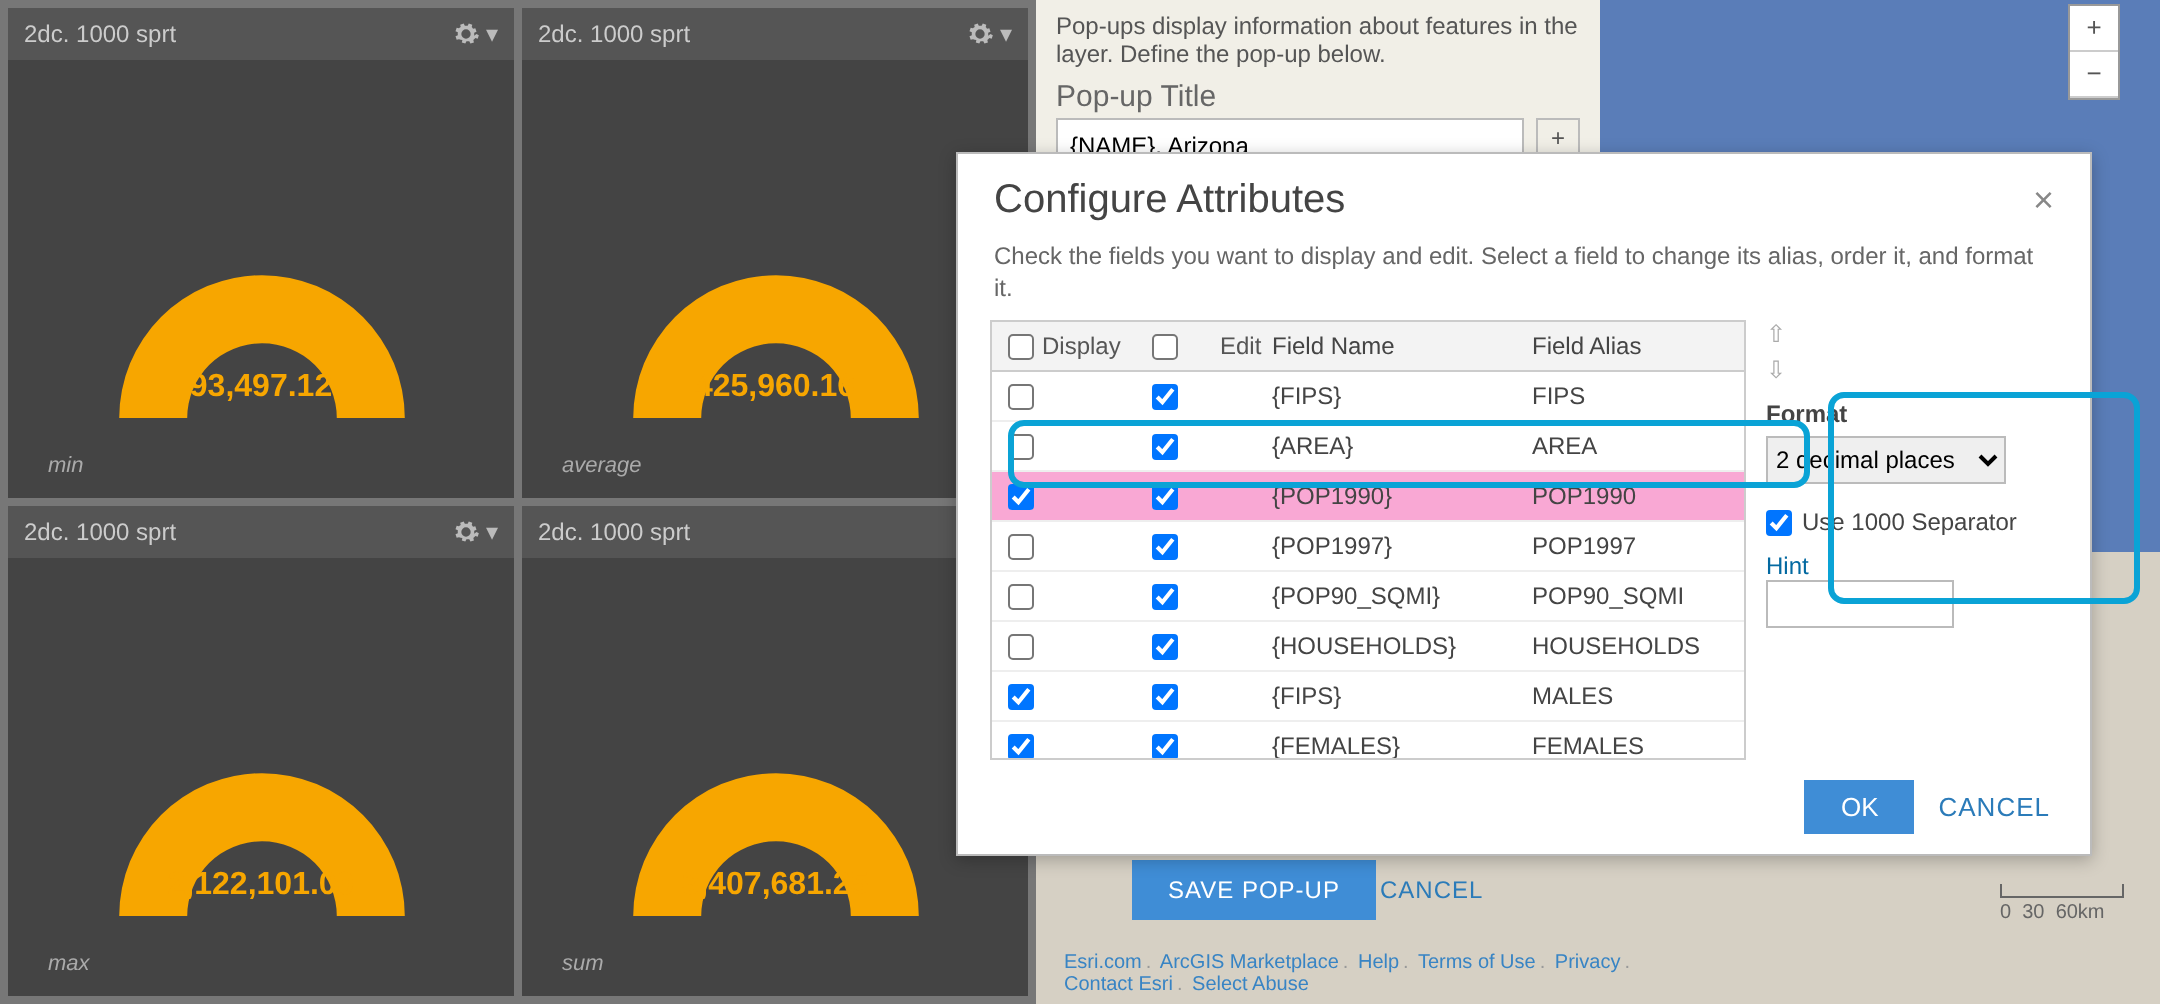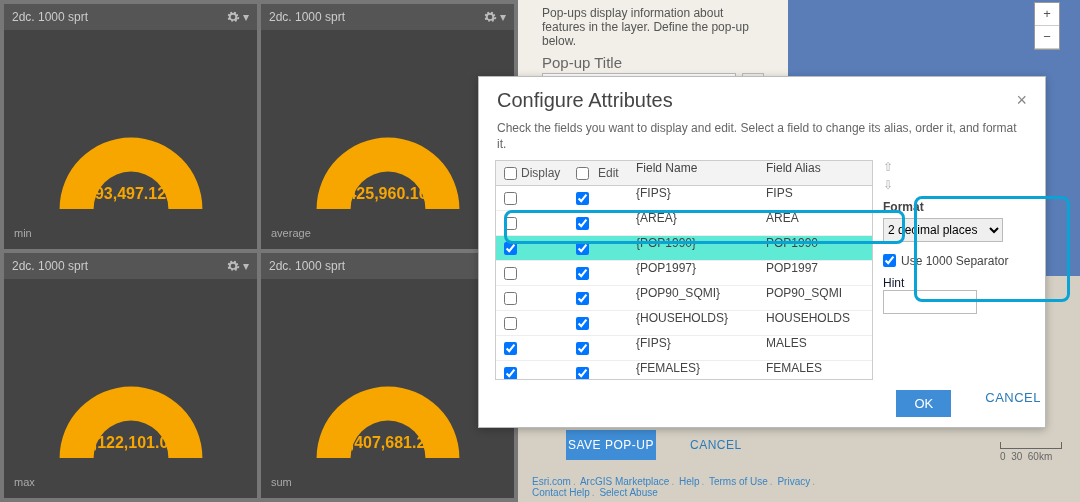--- a/index.html
+++ b/index.html
@@ -6,61 +6,61 @@
 .app{display:flex;width:1080px;height:502px;position:relative;overflow:hidden}
 .dash{width:510px;display:grid;grid-template-columns:1fr 1fr;grid-template-rows:1fr 1fr;gap:4px;padding:4px;background:#777}
 .card{background:#444;display:flex;flex-direction:column;position:relative}
 .card-hdr{height:26px;background:#555;display:flex;align-items:center;padding:0 8px;color:#ccc;font-size:12px}
 .card-hdr .gear{margin-left:auto;display:flex;align-items:center;color:#bbb}
 .gear svg{width:14px;height:14px}
 .card-body{flex:1;display:flex;justify-content:center;align-items:flex-end;position:relative;padding-bottom:40px}
 .gauge{position:relative;width:170px;height:85px}
 .gauge svg{width:170px;height:170px;position:absolute;top:0;left:0}
 .gauge-val{position:absolute;bottom:6px;width:100%;text-align:center;color:#f7a600;font-weight:bold;font-size:16px}
-.card-ftr{position:absolute;left:10px;bottom:10px;color:#aaa;font-size:11px}
+.card-ftr{position:absolute;left:20px;bottom:10px;color:#aaa;font-style:italic;font-size:11px}
 .right{flex:1;position:relative;background:#e8e4dc}
 .map{position:absolute;inset:0;background:linear-gradient(#5a7db8 0 55%,#d6d0c4 55% 100%)}
 .zoom{position:absolute;right:20px;top:2px;width:24px;border:1px solid #999;background:#fff}
 .zoom div{height:22px;text-align:center;line-height:22px;border-bottom:1px solid #ccc;color:#555}
 .scale{position:absolute;right:18px;bottom:40px;font-size:10px;color:#666}
 .scale .bar{width:60px;height:6px;border:1px solid #666;border-top:none;margin-bottom:2px}
 .footer-links{position:absolute;left:14px;bottom:4px;font-size:10px;color:#3884c4}
 .footer-links span{margin:0 2px;color:#999}
-.cfg{position:absolute;left:0;right:292px;top:0;background:#f1efe7;padding:6px 24px;font-size:12px;color:#555}
+.cfg{position:absolute;left:0;right:280px;top:0;background:#f1efe7;padding:6px 10px;font-size:12px;color:#555}
 .cfg .ttl{font-size:15px;color:#666;margin:4px 0 2px}
 .pill{display:flex;align-items:flex-start;gap:6px}
 .pill input{flex:1;height:22px;border:1px solid #bbb;padding:2px 6px;font-size:12px}
 .plus{width:20px;height:20px;border:1px solid #bbb;text-align:center;line-height:18px;color:#555}
-.save{background:#3f8dd6;color:#fff;border:none;padding:8px 2px;font-size:12px;letter-spacing:.5px;position:absolute;left:48px;bottom:42px}
+.save{background:#3f8dd6;color:#fff;border:none;padding:8px 18px;font-size:12px;letter-spacing:.5px;position:absolute;left:48px;bottom:42px}
 .cancel-lnk{color:#2b7bb9;letter-spacing:.5px;position:absolute;left:172px;bottom:50px;font-size:12px}
 .modal{position:absolute;left:478px;top:76px;width:566px;height:350px;background:#fff;border:1px solid #bbb;box-shadow:0 2px 8px rgba(0,0,0,.25);display:flex;flex-direction:column}
 .m-head{padding:12px 18px 4px;display:flex;align-items:center}
 .m-head h2{margin:0;font-weight:300;font-size:20px;color:#444}
 .close{margin-left:auto;color:#888;font-size:18px;cursor:pointer}
 .m-desc{padding:4px 18px 8px;font-size:12px;color:#666;line-height:1.35}
 .m-body{flex:1;display:flex;overflow:hidden;padding:0 16px}
 .grid{flex:1;border:1px solid #ccc;display:flex;flex-direction:column}
-.grow{display:flex;height:24px;font-size:12px;border-bottom:1px solid #eee}
+.grow{display:flex;align-items:center;height:24px;font-size:12px;border-bottom:1px solid #eee}
 .grow.head{background:#f3f3f3;border-bottom:1px solid #ccc;color:#555}
-.grow.selected{background:#5eead4}
+.grow.selected{background:#f9a8d4}
 .c-d{width:72px;padding-left:8px;display:flex;align-items:center;gap:4px}
-.c-e{width:60px;display:flex;align-items:center;gap:9px}
+.c-e{width:60px;display:flex;align-items:center;gap:21px}
 .c-fn{width:130px;color:#444}
 .c-fa{flex:1;color:#444}
 .hl{position:absolute;border:3px solid #0aa3d6;border-radius:8px;pointer-events:none}
 .hl1{left:504px;top:210px;width:395px;height:28px}
 .hl2{left:914px;top:196px;width:150px;height:100px}
 .side{width:142px;padding:0 4px 0 10px;font-size:12px;color:#444}
 .arrows{display:flex;flex-direction:column;gap:4px;color:#aaa;margin-bottom:8px}
 .fmt-lbl{font-weight:600;margin-bottom:4px}
 .sel{width:120px;height:24px;border:1px solid #bbb;font-size:12px}
-.chk{display:flex;align-items:flex-start;gap:5px;margin:12px 0 8px;font-size:12px}
-.hint-lbl{font-size:12px;color:#0f172a;margin-top:4px}
+.chk{display:flex;align-items:center;gap:5px;margin:12px 0 8px;font-size:12px}
+.hint-lbl{font-size:12px;color:#0369a1;margin-top:4px}
 .hint-in{width:88px;height:20px;border:1px solid #bbb}
-.m-actions{display:flex;justify-content:flex-end;gap:34px;padding:10px 4px}
+.m-actions{display:flex;justify-content:flex-end;align-items:center;gap:12px;padding:10px 20px}
 .ok{background:#3f8dd6;color:#fff;border:none;padding:6px 18px;font-size:13px}
 .cancel{color:#2b7bb9;letter-spacing:.5px;font-size:13px}
 input[type=checkbox]{margin:0}
 </style>
 </head>
 <body>
 
 <div class="app">
 
   <div class="dash" id="dash">
@@ -153,21 +153,21 @@
       </div>
     </div>
     <button class="save">SAVE POP-UP</button>
     <span class="cancel-lnk">CANCEL</span>
     <div class="footer-links">
       <a>Esri.com</a><span>.</span>
       <a>ArcGIS Marketplace</a><span>.</span>
       <a>Help</a><span>.</span>
       <a>Terms of Use</a><span>.</span>
       <a>Privacy</a><span>.</span><br>
-      <a>Contact Help</a><span>.</span>
+      <a>Contact Esri</a><span>.</span>
       <a>Select Abuse</a>
     </div>
   </div>
 
   <div class="modal">
     <div class="m-head">
       <h2>Configure Attributes</h2>
       <span class="close">×</span>
     </div>
     <div class="m-desc">Check the fields you want to display and edit. Select a field to change its alias, order it, and format it.</div>

